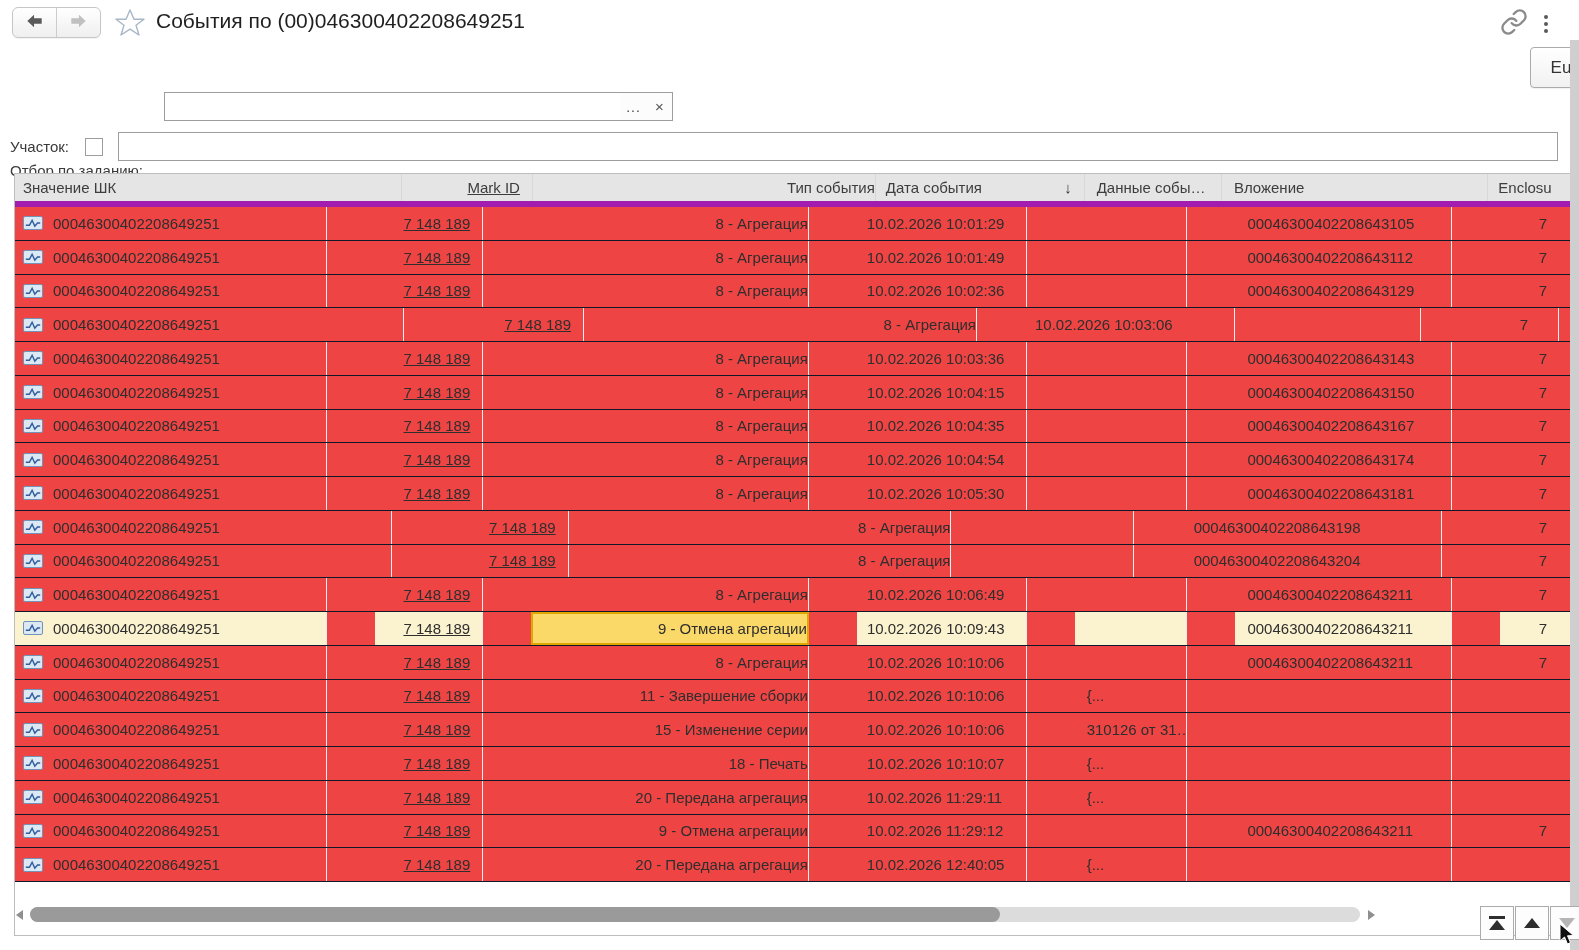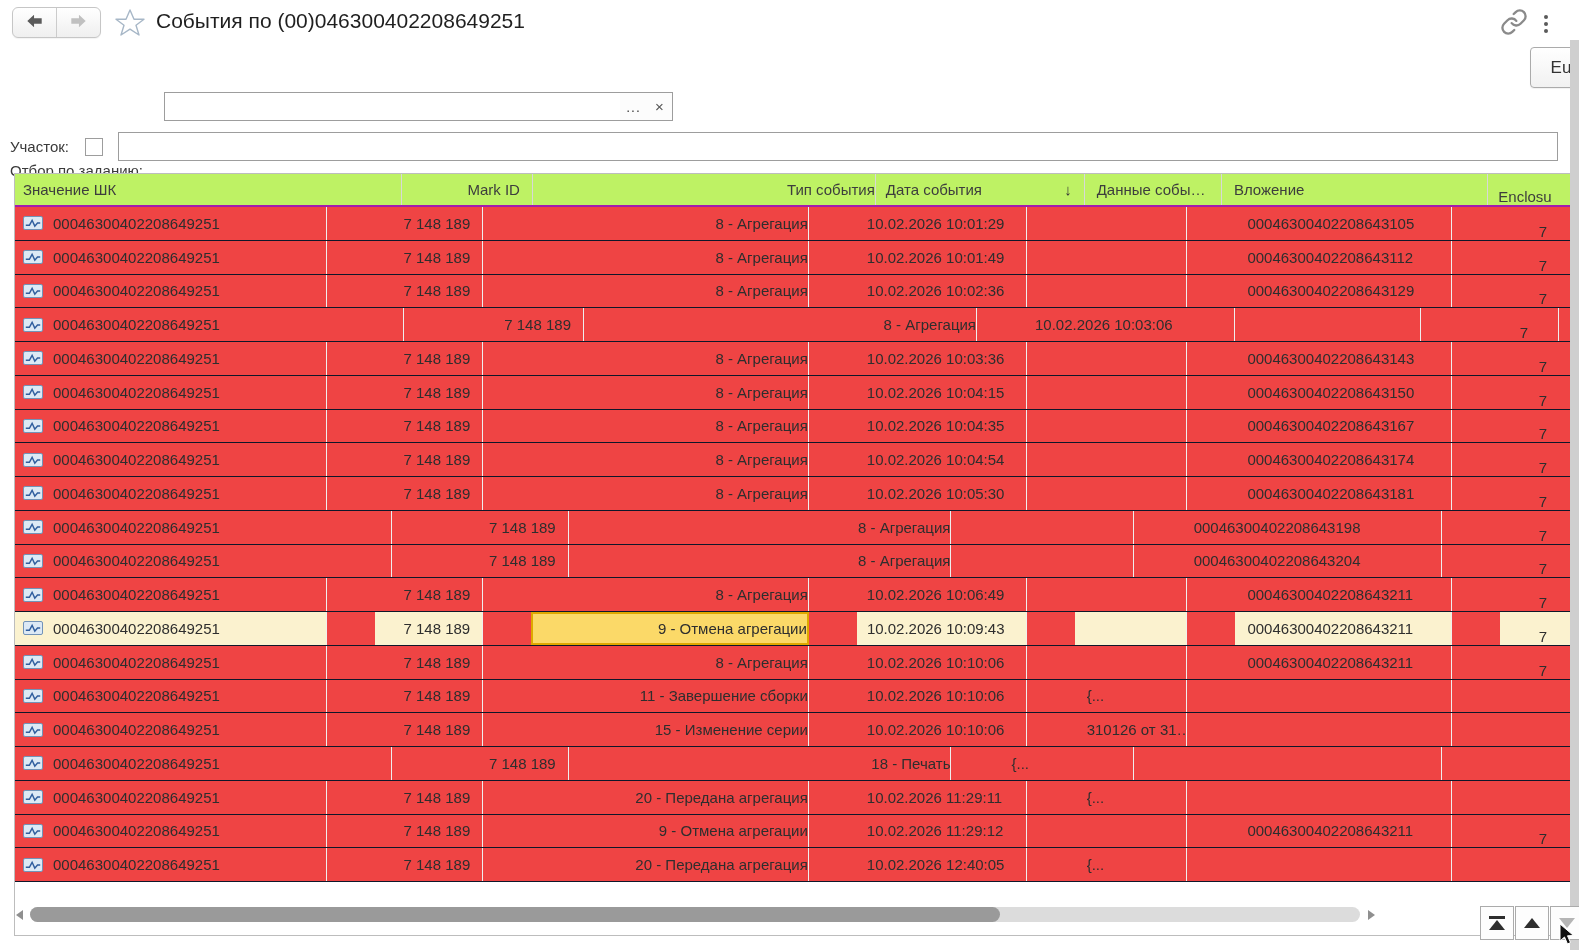--- a/index.html
+++ b/index.html
@@ -35,35 +35,35 @@
   .sq-btn { top:92px; height:29px; border:1px solid #9d9d9d; background:#fcfcfc; display:flex;
     align-items:center; justify-content:center; font-size:14px; color:#444; }
   .dots-btn { left:620px; width:28px; border-left:none; letter-spacing:1px; }
   .x-btn { left:647px; width:26px; border-left:none; font-size:15px; color:#555; }
   .chk { left:85px; top:138px; width:18px; height:18px; border:1px solid #9d9d9d; background:#fff; }
   .inp2 { left:118px; top:132px; width:1440px; }
 
   
   .table-wrap { left:14px; top:173px; width:1565px; height:763px;
     border:1px solid #bdbdbd; background:#fff; overflow:hidden; }
-  .thead { display:flex; height:33px; background:#bef264; border-bottom:2px solid #a21caf; }
+  .thead { display:flex; height:33px; background:#e5e5e5; border-bottom:6px solid #a21caf; }
   .th { display:flex; align-items:center; font-size:15px; color:#3d3d3d;
     border-right:1px solid #d8d8d8; padding-left:10px; overflow:hidden; white-space:nowrap; }
   .th.right-gap { justify-content:space-between; padding-right:12px; }
   .sort-arrow { font-size:15px; color:#333; }
   .tr { display:flex; height:33.75px; border-bottom:1px solid #0f172a; background:#ef4444;gap:48px; }
   .td { display:flex; align-items:center; font-size:15px; color:#2e2e2e; overflow:hidden;
     white-space:nowrap; border-right:1px solid #efefef; padding-left:10px; }
   .c1 { width:389px; padding-left:8px; }
-  .c2 { width:132px; justify-content:flex-end; padding-right:12px; padding-left:0; }
+  .c2 { width:132px; justify-content:flex-end; padding-right:12px; padding-left:0;text-decoration:underline; }
   .c3 { width:345px;justify-content:flex-end; }
   .c4 { width:210px; }
   .c5 { width:138px; padding-left:12px; }
   .c6 { width:268px; padding-left:12px; }
-  .c7 { width:90px; justify-content:flex-end; padding-right:30px; padding-left:0;align-items:flex-end; }
+  .c7 { width:90px; justify-content:flex-end; padding-right:30px; padding-left:0; }
   .th.c7 { justify-content:flex-start; padding-left:10px; }
   .ric { width:20px; height:14px; margin-right:10px; flex:none; border:1px solid #7293b8;
     background:#dce9f5; border-radius:2px; display:flex; align-items:center; justify-content:center; }
   .tr.sel .td { background:#fbf2cf; }
   .tr.sel .td.active { background:#fbd968; border:2px solid #dfa800; padding-left:8px; }
 
   
   .hsb-track { left:30px; top:907px; width:1330px; height:15px; border-radius:8px; background:#dcdcdc; }
   .hsb-thumb { left:30px; top:907px; width:970px; height:15px; border-radius:8px; background:#9a9a9a; }
   .hsb-left { left:16px; top:910px; width:0; height:0;
@@ -422,20 +422,21 @@
     <div class="td c1">
       <span class="ric">
         <svg width="18" height="12" viewBox="0 0 20 13" fill="none">
           <polyline points="2,9 6,9 9,3.5 12,10 15,6.5 18,6.5" stroke="#2F5E9E" stroke-width="1.6"></polyline>
         </svg>
       </span>
       <span>00046300402208649251</span>
     </div>
     <div class="td c2">7 148 189</div>
     <div class="td c3">18 - Печать</div>
+    <div class="td c4">10.02.2026 10:10:07</div>
     <div class="td c5">{...</div>
     <div class="td c6"></div>
     <div class="td c7"></div>
   </div>
       <div class="tr">
     <div class="td c1">
       <span class="ric">
         <svg width="18" height="12" viewBox="0 0 20 13" fill="none">
           <polyline points="2,9 6,9 9,3.5 12,10 15,6.5 18,6.5" stroke="#2F5E9E" stroke-width="1.6"></polyline>
         </svg>

